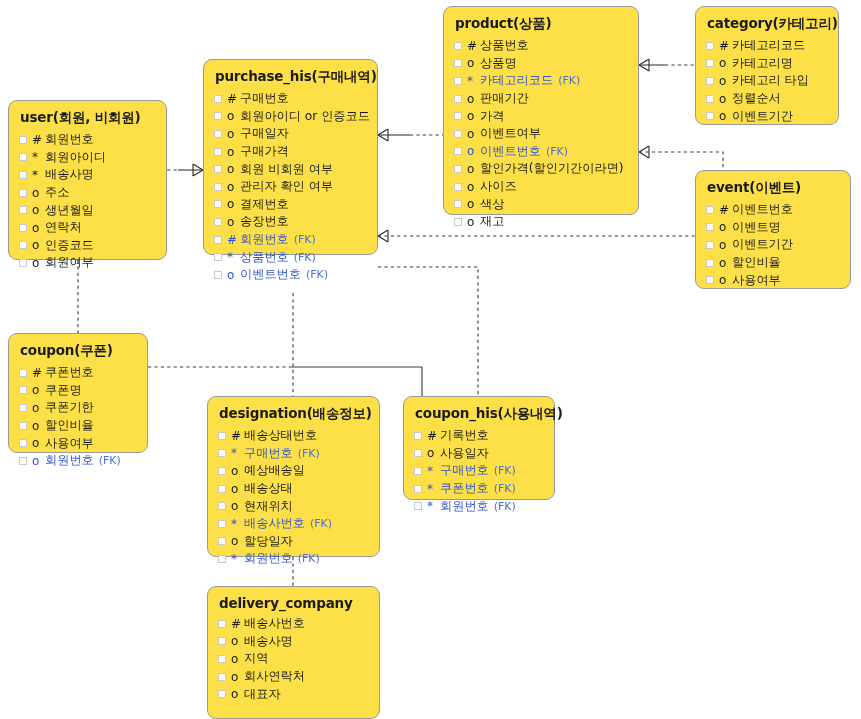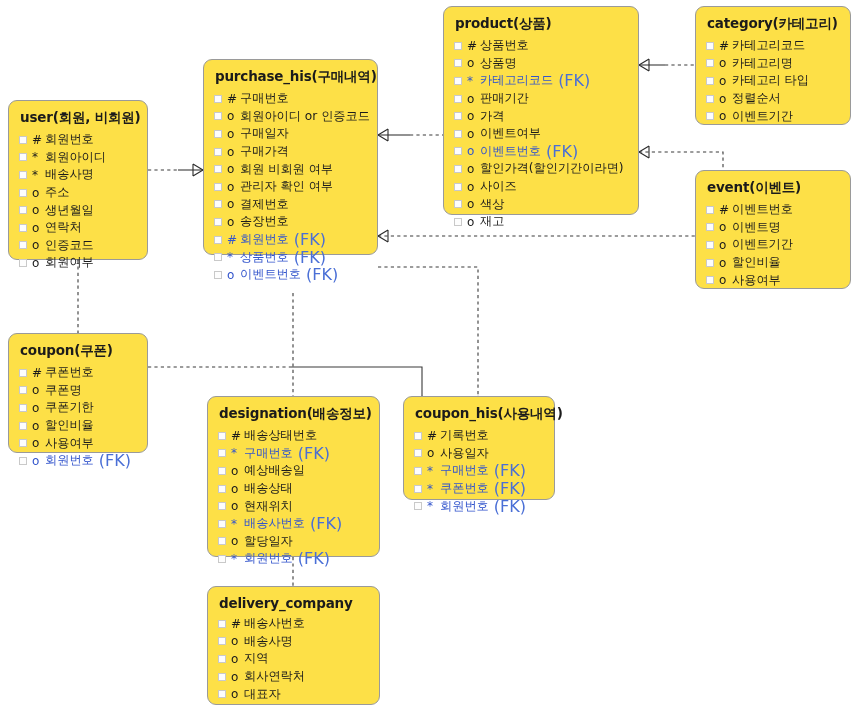--- a/index.html
+++ b/index.html
@@ -50,21 +50,21 @@
     width:9px;
     text-align:left;
     margin-right:4px;
     font-size:12px;
     color:#1b1b1b;
     flex:0 0 auto;
   }
   .attr .nm{color:#1b1b1b;}
   .attr.fk .nm{color:#3355cc;}
   .attr.fk .mark{color:#3355cc;}
-  .fktag{color:#4a6fd6;margin-left:5px;font-size:16px;}
+  .fktag{color:#4a6fd6;margin-left:5px;font-size:11px;}
 </style>
 </head>
 <body>
 
 <div id="canvas">
 
   <svg id="edges" viewBox="0 0 861 719" xmlns="http://www.w3.org/2000/svg">
     <defs>
       <style>
         .ln{stroke:#3a3a3a;stroke-width:1.1;fill:none;}
@@ -122,21 +122,21 @@
       <path class="cf" d="M422,396 L416,406 M422,396 L428,406 M416,406 L428,406"></path>
     </g>
 
     <g>
       <line class="ln dash" x1="293" y1="557" x2="293" y2="586"></line>
       <path class="cf" d="M293,557 L287,547 M293,557 L299,547 M287,547 L299,547"></path>
     </g>
   </svg>
 
   <div id="entities">
-      <div class="entity" style="left: 8px; top: 100px; width: 140px; height: 160px;">
+      <div class="entity" style="left: 8px; top: 100px; width: 159px; height: 160px;">
         <div class="entity-title">user(회원, 비회원)</div>
         <ul class="attr-list">
           <li class="attr">
             <span class="cb"></span>
             <span class="mark">#</span>
             <span class="nm">회원번호</span>
           </li>
           <li class="attr">
             <span class="cb"></span>
             <span class="mark">*</span>
@@ -292,21 +292,21 @@
             <span class="mark">o</span>
             <span class="nm">색상</span>
           </li>
           <li class="attr">
             <span class="cb"></span>
             <span class="mark">o</span>
             <span class="nm">재고</span>
           </li>
         </ul>
       </div>
-      <div class="entity" style="left: 695px; top: 6px; width: 156px; height: 119px;">
+      <div class="entity" style="left: 695px; top: 6px; width: 144px; height: 119px;">
         <div class="entity-title">category(카테고리)</div>
         <ul class="attr-list">
           <li class="attr">
             <span class="cb"></span>
             <span class="mark">#</span>
             <span class="nm">카테고리코드</span>
           </li>
           <li class="attr">
             <span class="cb"></span>
             <span class="mark">o</span>
@@ -469,21 +469,21 @@
             <span class="fktag">(FK)</span>
           </li>
           <li class="attr fk">
             <span class="cb"></span>
             <span class="mark">*</span>
             <span class="nm">회원번호</span>
             <span class="fktag">(FK)</span>
           </li>
         </ul>
       </div>
-      <div class="entity" style="left: 207px; top: 586px; width: 173px; height: 119px;">
+      <div class="entity" style="left: 207px; top: 586px; width: 173px; height: 133px;">
         <div class="entity-title">delivery_company</div>
         <ul class="attr-list">
           <li class="attr">
             <span class="cb"></span>
             <span class="mark">#</span>
             <span class="nm">배송사번호</span>
           </li>
           <li class="attr">
             <span class="cb"></span>
             <span class="mark">o</span>

